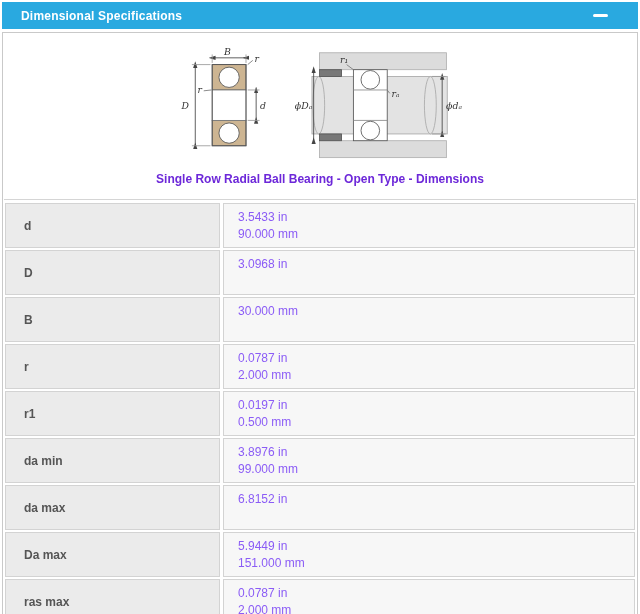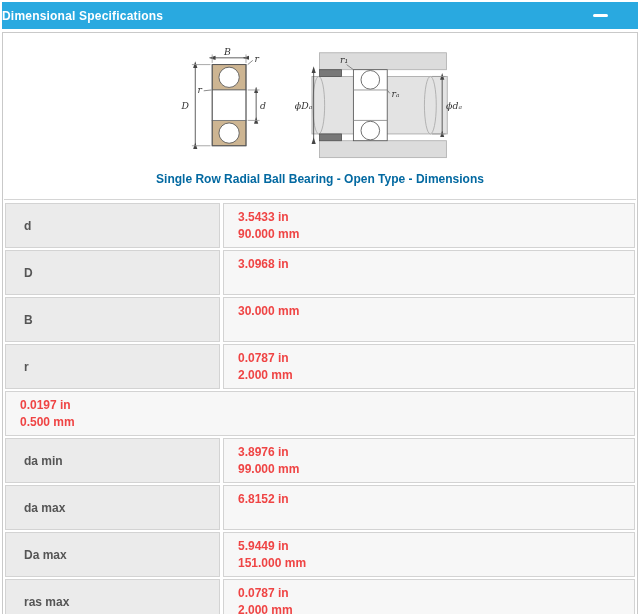--- a/index.html
+++ b/index.html
@@ -9,21 +9,21 @@
     font-family: "Liberation Sans", "DejaVu Sans", sans-serif;
   }
   
   .header-bar {
     margin: 2px 2px 3px 2px;
     height: 27px;
     background: #29a9e0;
     display: flex;
     align-items: center;
     justify-content: space-between;
-    padding: 0 30px 0 0;
+    padding: 0 30px 0 19px;
   }
   .header-title {
     color: #ffffff;
     font-size: 12px;
     font-weight: bold;
     letter-spacing: .2px;
   }
   .collapse-btn {
     width: 16px; height: 14px;
     display: flex; align-items: center; justify-content: center;
@@ -44,21 +44,21 @@
   .diagram-section {
     border-bottom: 1px solid #d5d5d5;
     padding: 12px 0 13px 0;
     text-align: center;
   }
   .diagram-svg { height: 115px; }
   .diagram-caption {
     margin-top: 7px;
     font-size: 12px;
     font-weight: bold;
-    color: #0369a1;
+    color: #6d28d9;
   }
   .dim-label {
     font-family: "DejaVu Serif", "Liberation Serif", serif;
     font-style: italic;
     font-size: 11px;
     fill: #333333;
   }
   
   .spec-table { margin-top: 3px; }
   .spec-row {
@@ -77,22 +77,21 @@
     font-size: 12px;
     font-weight: bold;
     color: #555555;
   }
   .value-cell {
     flex: 1 1 auto;
     background: #f7f7f7;
     padding: 5px 0 0 14px;
     font-size: 12px;
     line-height: 17px;
-    color: #ef4444;
-    font-weight: bold;
+    color: #8b5cf6;
   }
 </style>
 </head>
 <body>
 
 <div class="header-bar">
   <span class="header-title">Dimensional Specifications</span>
   <span class="collapse-btn">
     <span class="minus"></span>
   </span>
@@ -201,20 +200,21 @@
         </div>
       </div>
       <div class="spec-row">
         <div class="cell label-cell">r</div>
         <div class="cell value-cell">
           <div>0.0787 in</div>
           <div>2.000 mm</div>
         </div>
       </div>
       <div class="spec-row">
+        <div class="cell label-cell">r1</div>
         <div class="cell value-cell">
           <div>0.0197 in</div>
           <div>0.500 mm</div>
         </div>
       </div>
       <div class="spec-row">
         <div class="cell label-cell">da min</div>
         <div class="cell value-cell">
           <div>3.8976 in</div>
           <div>99.000 mm</div>

